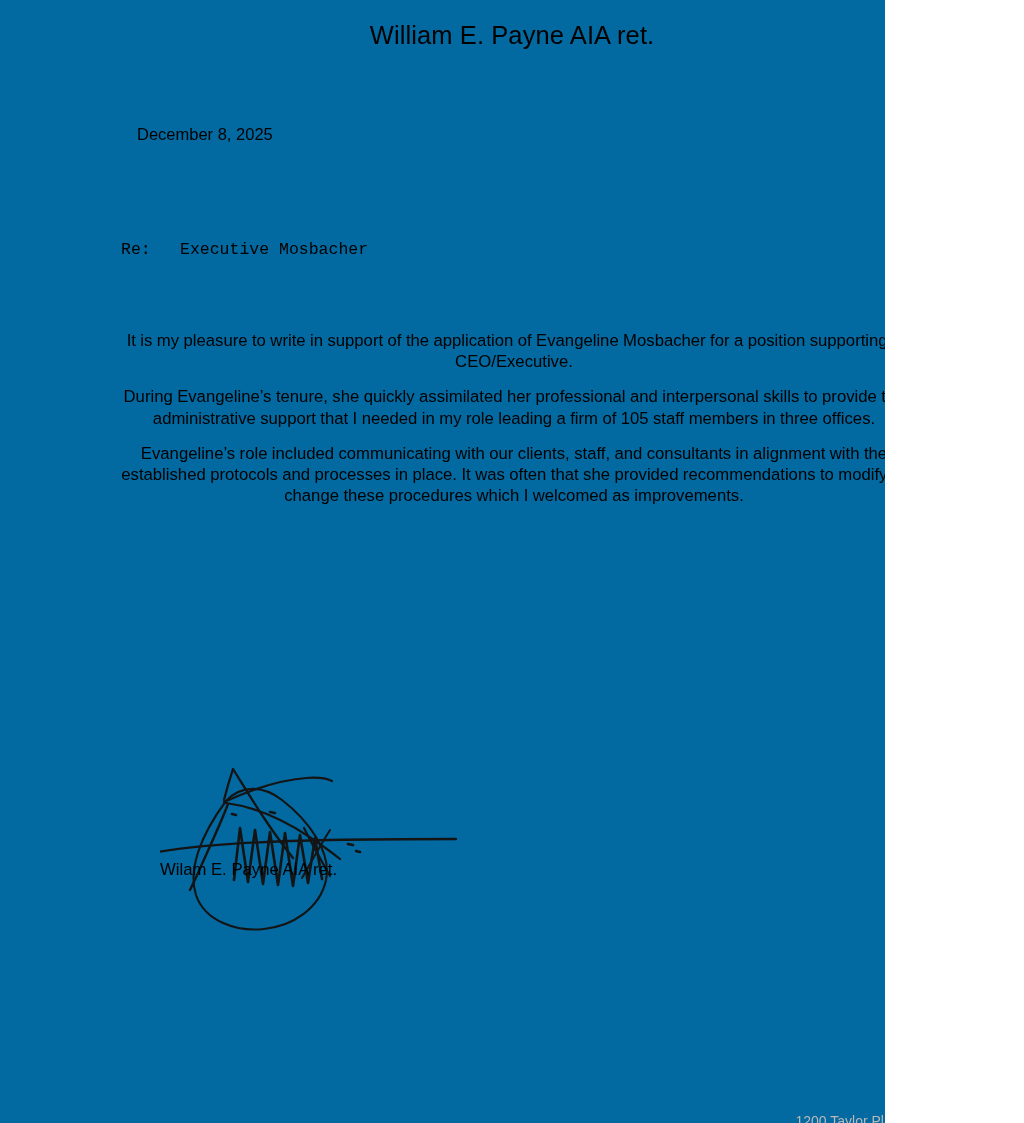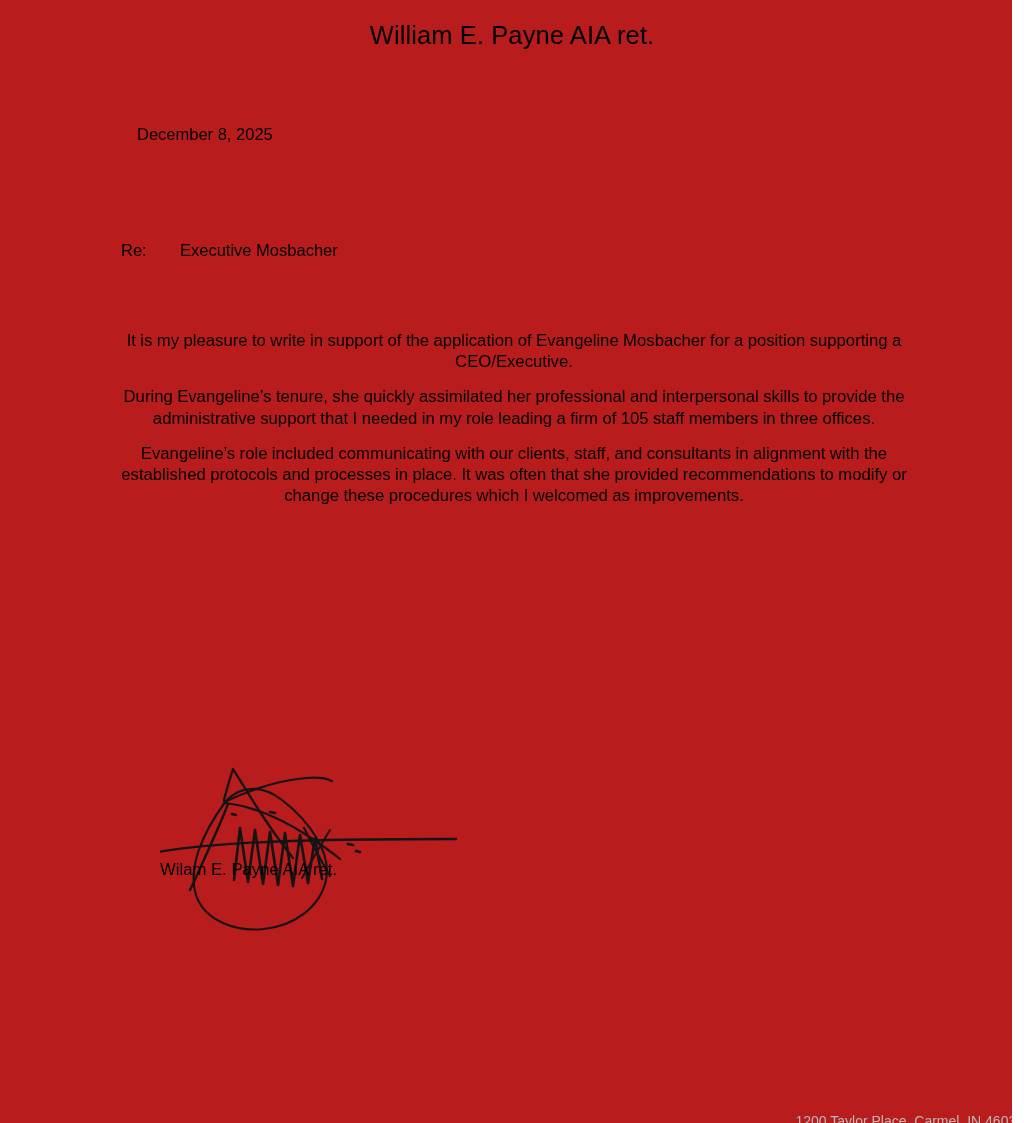--- a/index.html
+++ b/index.html
@@ -8,23 +8,23 @@
     padding: 0;
     background: #ffffff;
   }
   body {
     font-family: "Liberation Sans", sans-serif;
     color: #000000;
     -webkit-font-smoothing: antialiased;
   }
   .page {
     position: relative;
-    width: 1012px;
+    width: 885px;
     height: 1123px;
-    background: #b91c1c;
+    background: #0369a1;
     overflow: hidden;
     box-sizing: border-box;
   }
 
   
   .letterhead {
     position: absolute;
     top: 20px;
     left: 0;
     width: 1024px;
@@ -49,20 +49,21 @@
     font-size: 16.5px;
     line-height: 20px;
     margin: 16px;
   }
   .subject-line {
     font-size: 16.5px;
     line-height: 20px;
     margin: 0;
     padding-top: 80px;
     display: flex;
+    font-family: Liberation Mono, monospace;
   }
   .subject-label {
     display: inline-block;
     width: 59px;
     flex: none;
   }
   .subject-value {
     display: inline-block;
   }
 

